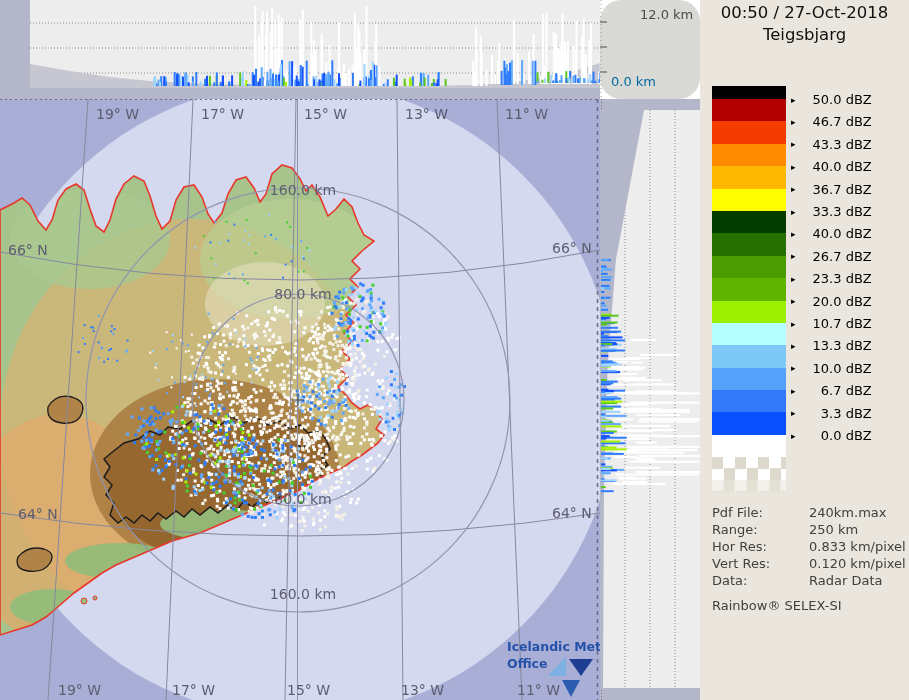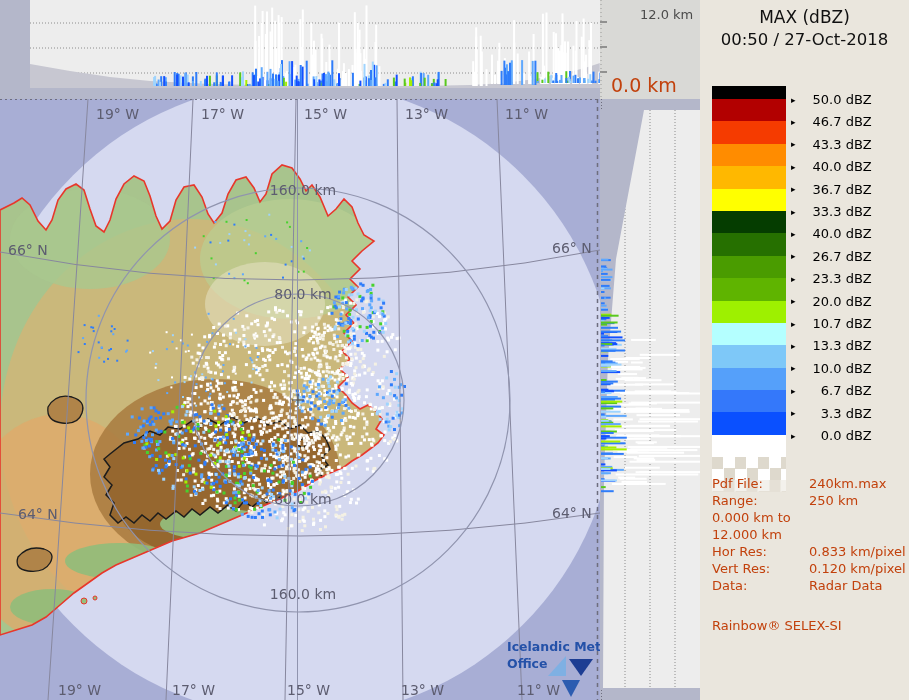--- a/index.html
+++ b/index.html
@@ -2,42 +2,42 @@
 <html><head>
 <meta charset="utf-8">
 <style>
   html,body{margin:0;padding:0;background:#fff;}
   body{width:909px;height:700px;overflow:hidden;font-family:"DejaVu Sans","Liberation Sans",sans-serif;}
   .app{display:flex;width:909px;height:700px;}
   .left{width:600px;display:flex;flex-direction:column;}
   .top-panel{height:99px;}
   .map{height:601px;}
   .mid{width:100px;display:flex;flex-direction:column;}
-  .corner{height:99px;position:relative;background:#d9d9d6;}
+  .corner{height:99px;position:relative;background:#d9d9d6;border-radius:21px;}
   .corner-top{position:absolute;left:40px;top:7px;font-size:13px;color:#4b4b4b;white-space:nowrap;}
-  .corner-bottom{position:absolute;left:11px;top:74px;font-size:19px;color:#c2410c;white-space:nowrap;}
+  .corner-bottom{position:absolute;left:11px;top:74px;font-size:13px;color:#0369a1;white-space:nowrap;}
   .side-panel{height:601px;}
   .sidebar{width:209px;height:700px;background:#eae6dd;position:relative;}
   .sb-title{margin:7px 0 0 0;text-align:center;font-size:17px;color:#101010;}
   .sb-sub{text-align:center;font-size:16.5px;color:#101010;margin-top:3px;white-space:nowrap;}
   .legend{position:absolute;left:12px;top:86px;width:195px;}
   .lg-bar{position:absolute;left:0;top:0;width:74px;}
   .lg-band{width:74px;}
   .lg-white{width:74px;height:22px;background:#fff;}
   .lg-checker{width:74px;height:23px;background:repeating-conic-gradient(#ffffff 0 25%, #ded9cd 0 50%) 0 0/23px 23px;}
   .lg-checker2{width:74px;height:12px;opacity:.45;background:repeating-conic-gradient(#ffffff 0 25%, #ded9cd 0 50%) 11.5px 0/23px 23px;}
   .lg-row{position:absolute;left:79px;font-size:13px;color:#000;display:flex;align-items:center;transform:translateY(-50%);white-space:pre;}
   .lg-arrow{font-size:9px;margin-right:3px;color:#000;}
   .lg-num{display:inline-block;width:33px;text-align:right;margin-left:10px;}
-  .meta{position:absolute;left:12px;top:475px;width:194px;font-size:13px;color:#c2410c;}
+  .meta{position:absolute;left:12px;top:504px;width:194px;font-size:13px;color:#404040;}
   .m-row{display:flex;line-height:17px;}
   .m-label{width:97px;flex:none;}
   .m-label.tight{width:auto;}
   .m-val div{line-height:17px;}
-  .brand{margin-top:23px;line-height:17px;}
+  .brand{margin-top:8px;line-height:17px;}
   svg text{font-family:"DejaVu Sans","Liberation Sans",sans-serif;}
 </style>
 </head>
 <body>
 
 <div class="app">
   <div class="left">
     <div class="top-panel">
       <svg id="svg-top" width="600" height="99" viewBox="0 0 600 99">
           <rect x="0" y="0" width="600" height="99" fill="#b4b7ca"></rect>
@@ -2812,22 +2812,22 @@
           <rect x="1.0" y="217.9" width="8.7" height="2" fill="#1450ff"></rect>
           <rect x="1.0" y="264.6" width="20.5" height="2" fill="#9fd4fe"></rect>
           <rect x="1.0" y="250.5" width="24.1" height="2" fill="#2f7dfa"></rect>
           <rect x="1.0" y="261.4" width="11.6" height="2" fill="#2f7dfa"></rect>
           <rect x="1.0" y="380.5" width="16.0" height="2" fill="#9fd4fe"></rect>
           <rect x="1.0" y="358.2" width="7.0" height="2" fill="#9fd4fe"></rect>
         </svg>
     </div>
   </div>
   <div class="sidebar">
-    <div class="sb-title">MAX (dBZ)</div>
     <div class="sb-sub">00:50 / 27-Oct-2018</div>
+    <div class="sb-sub">Teigsbjarg</div>
     <div class="legend" id="legend">
       <div class="lg-bar" id="lg-bar">
           <div class="lg-band" style="height: 13px; background: rgb(0, 0, 0);"></div>
           <div class="lg-band" style="height: 22.4px; background: rgb(178, 0, 0);"></div>
           <div class="lg-band" style="height: 22.4px; background: rgb(245, 59, 0);"></div>
           <div class="lg-band" style="height: 22.4px; background: rgb(255, 140, 0);"></div>
           <div class="lg-band" style="height: 22.4px; background: rgb(255, 184, 0);"></div>
           <div class="lg-band" style="height: 22.4px; background: rgb(255, 255, 0);"></div>
           <div class="lg-band" style="height: 22.4px; background: rgb(5, 61, 0);"></div>
           <div class="lg-band" style="height: 22.4px; background: rgb(38, 112, 0);"></div>
@@ -2865,24 +2865,20 @@
     <div class="meta" id="meta">
         <div class="m-row">
           <span class="m-label">Pdf File:</span>
           <span class="m-val">240km.max</span>
         </div>
         <div class="m-row">
           <span class="m-label">Range:</span>
           <span class="m-val">250 km</span>
         </div>
         <div class="m-row">
-          <span class="m-val">
-            <div>0.000 km to</div>
-            <div>12.000 km</div>
-          </span>
         </div>
         <div class="m-row">
           <span class="m-label">Hor Res:</span>
           <span class="m-val">0.833 km/pixel</span>
         </div>
         <div class="m-row">
           <span class="m-label">Vert Res:</span>
           <span class="m-val">0.120 km/pixel</span>
         </div>
         <div class="m-row">

